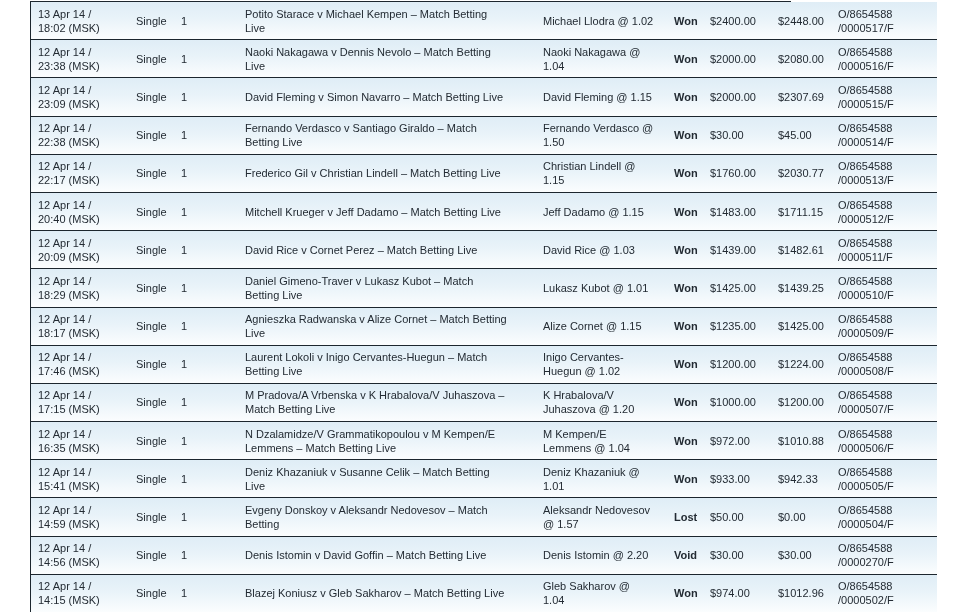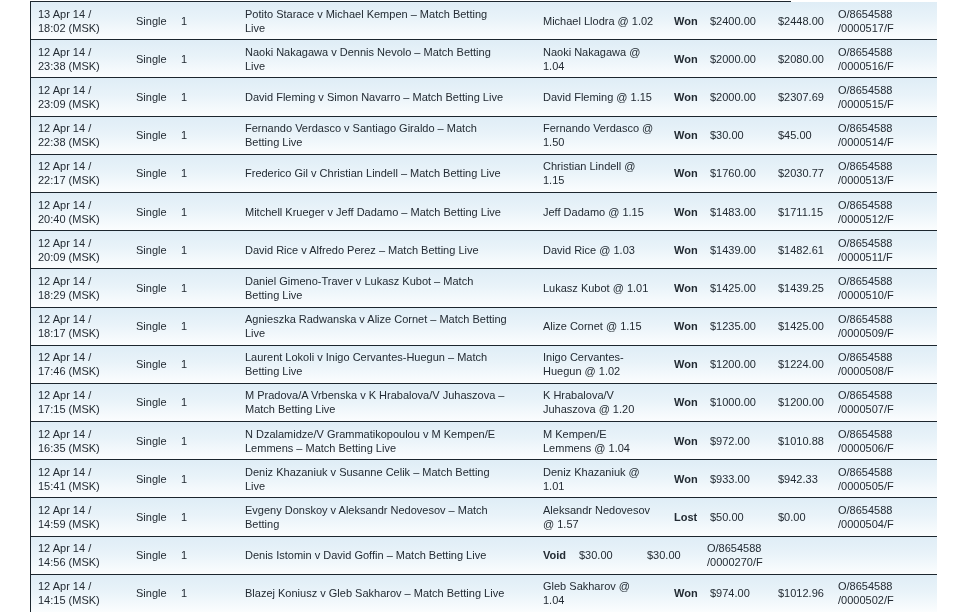--- a/index.html
+++ b/index.html
@@ -278,21 +278,21 @@
         <span>20:09 (MSK)</span>
       </div>
     </div>
     <div class="cell c-type">
       <span>Single</span>
     </div>
     <div class="cell c-count">
       <span>1</span>
     </div>
     <div class="cell c-event">
-      <span>David Rice v Alfredo Perez – Match Betting Live</span>
+      <span>David Rice v Cornet Perez – Match Betting Live</span>
     </div>
     <div class="cell c-selection">
       <span>David Rice @ 1.03</span>
     </div>
     <div class="cell c-result">
       <span>Won</span>
     </div>
     <div class="cell c-stake">
       <span>$1439.00</span>
     </div>
@@ -567,20 +567,23 @@
       </div>
     </div>
     <div class="cell c-type">
       <span>Single</span>
     </div>
     <div class="cell c-count">
       <span>1</span>
     </div>
     <div class="cell c-event">
       <span>Denis Istomin v David Goffin – Match Betting Live</span>
+    </div>
+    <div class="cell c-selection">
+      <span>Denis Istomin @ 2.20</span>
     </div>
     <div class="cell c-result">
       <span>Void</span>
     </div>
     <div class="cell c-stake">
       <span>$30.00</span>
     </div>
     <div class="cell c-returns">
       <span>$30.00</span>
     </div>

